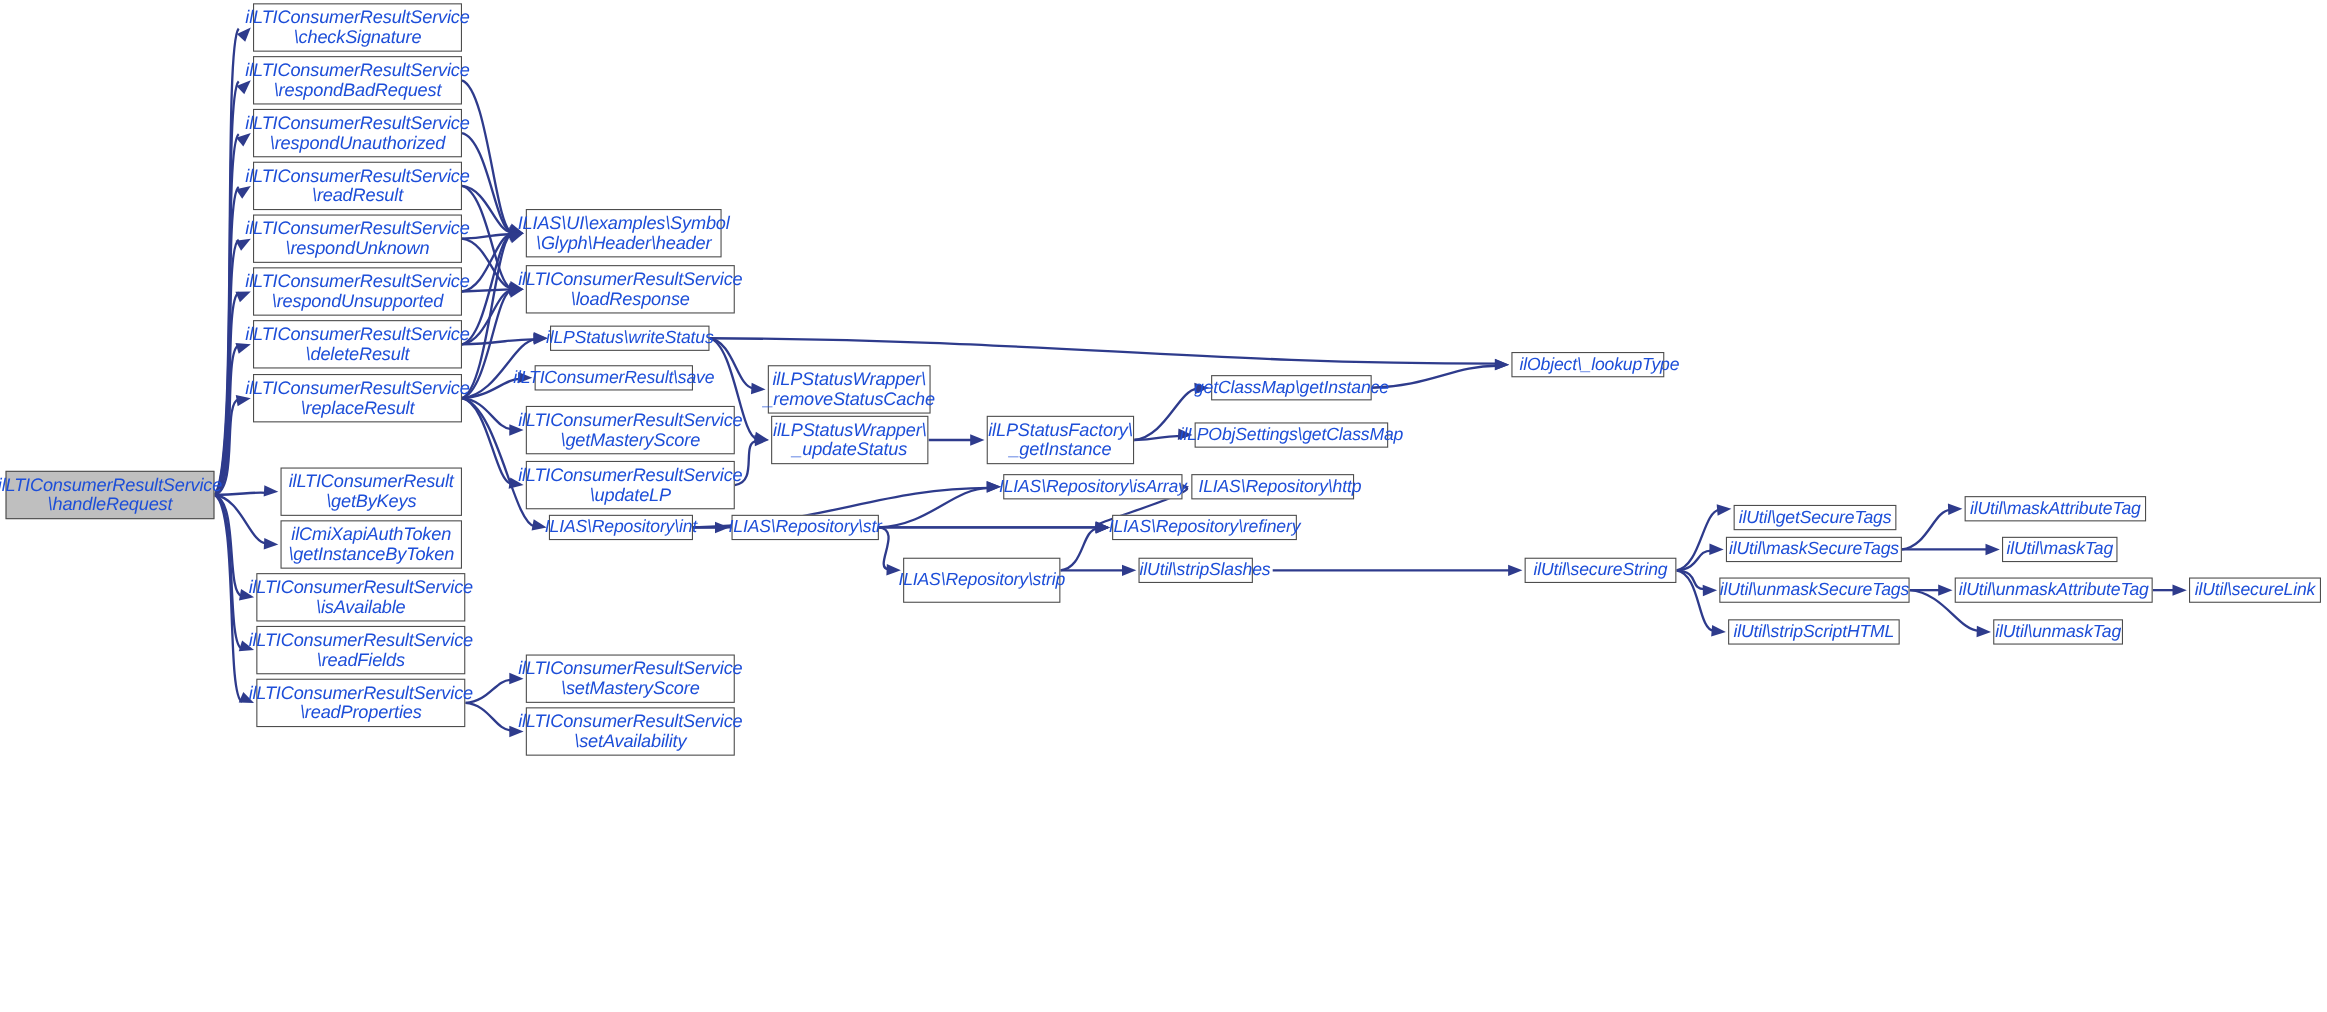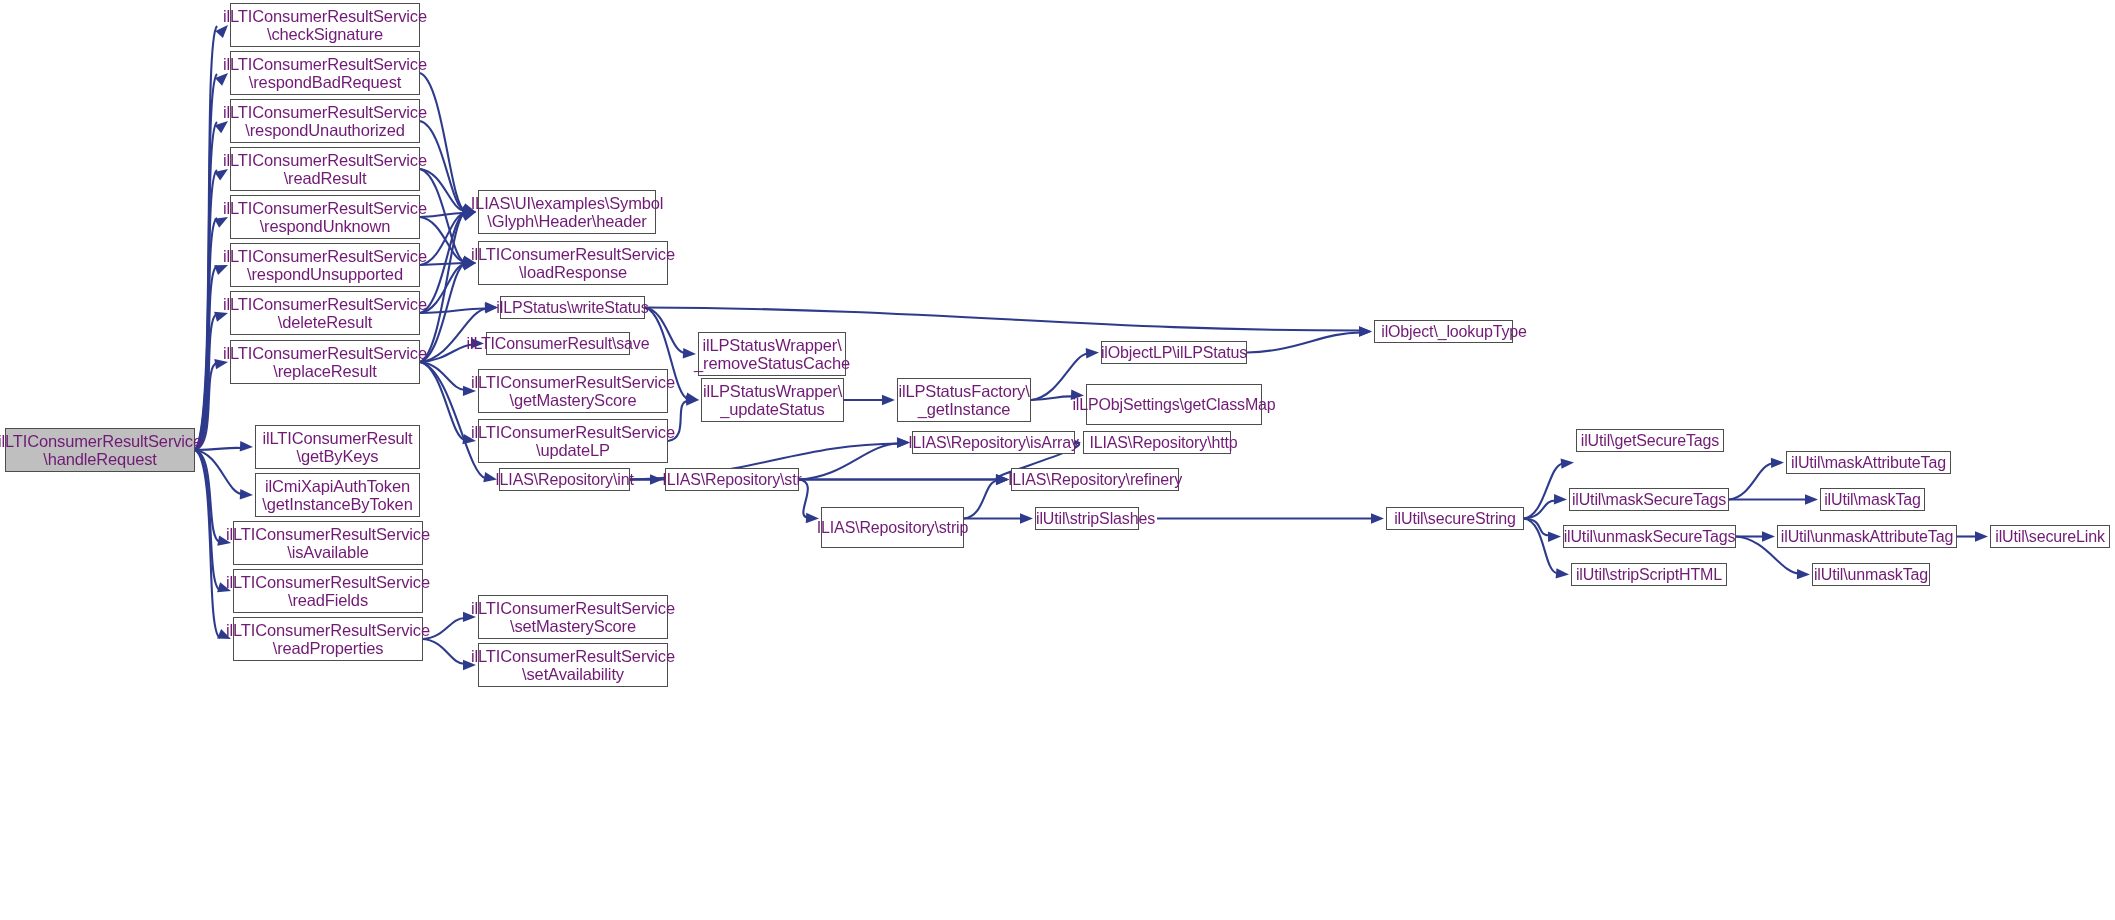--- a/index.html
+++ b/index.html
@@ -36,26 +36,27 @@
   .gnode {
     position: absolute;
     box-sizing: border-box;
     border: 1.6px solid #4d4d4d;
     background: #ffffff;
     display: flex;
     align-items: center;
     justify-content: center;
     text-align: center;
     line-height: 1.12;
-    color: #701a75;
+    color: #1d4ed8;
     font-size: 16.5px;
     font-family: "Liberation Sans", sans-serif;
     letter-spacing: -0.15px;
     white-space: pre-line;
     padding: 0 3px;
+    font-style: italic;
   }
   .gnode.root {
     background: #bfbfbf;
     border-color: #4d4d4d;
   }
 </style>
 </head>
 <body>
 
 <div id="graph-root">
@@ -228,25 +229,25 @@
       <div class="gnode" style="left: 701px; top: 378px; width: 143px; height: 44px;">ilLPStatusWrapper\
 _updateStatus</div>
       <div class="gnode" style="left: 665px; top: 468px; width: 134px; height: 23px; font-size: 16px;">ILIAS\Repository\str</div>
       <div class="gnode" style="left: 821px; top: 507px; width: 143px; height: 41px; font-size: 16px;">ILIAS\Repository\strip</div>
       <div class="gnode" style="left: 897px; top: 378px; width: 134px; height: 44px;">ilLPStatusFactory\
 _getInstance</div>
       <div class="gnode" style="left: 912px; top: 431px; width: 163px; height: 23px; font-size: 16px;">ILIAS\Repository\isArray</div>
       <div class="gnode" style="left: 1011px; top: 468px; width: 168px; height: 23px; font-size: 16px;">ILIAS\Repository\refinery</div>
       <div class="gnode" style="left: 1083px; top: 431px; width: 148px; height: 23px; font-size: 16px; padding-left: 16px;">ILIAS\Repository\http</div>
       <div class="gnode" style="left: 1035px; top: 507px; width: 104px; height: 23px; font-size: 16px; padding-left: 20px;">ilUtil\stripSlashes</div>
-      <div class="gnode" style="left: 1101px; top: 341px; width: 146px; height: 23px; font-size: 16px;">ilObjectLP\ilLPStatus</div>
-      <div class="gnode" style="left: 1086px; top: 384px; width: 176px; height: 41px; font-size: 16px;">ilLPObjSettings\getClassMap</div>
+      <div class="gnode" style="left: 1101px; top: 341px; width: 146px; height: 23px; font-size: 16px;">getClassMap\getInstance</div>
+      <div class="gnode" style="left: 1086px; top: 384px; width: 176px; height: 23px; font-size: 16px;">ilLPObjSettings\getClassMap</div>
       <div class="gnode" style="left: 1374px; top: 320px; width: 139px; height: 23px; font-size: 16px; padding-left: 24px;">ilObject\_lookupType</div>
       <div class="gnode" style="left: 1386px; top: 507px; width: 138px; height: 23px; font-size: 16px;">ilUtil\secureString</div>
-      <div class="gnode" style="left: 1576px; top: 429px; width: 148px; height: 23px; font-size: 16px;">ilUtil\getSecureTags</div>
+      <div class="gnode" style="left: 1576px; top: 459px; width: 148px; height: 23px; font-size: 16px;">ilUtil\getSecureTags</div>
       <div class="gnode" style="left: 1569px; top: 488px; width: 160px; height: 23px; font-size: 16px;">ilUtil\maskSecureTags</div>
       <div class="gnode" style="left: 1563px; top: 525px; width: 173px; height: 23px; font-size: 16px;">ilUtil\unmaskSecureTags</div>
       <div class="gnode" style="left: 1571px; top: 563px; width: 156px; height: 23px; font-size: 16px;">ilUtil\stripScriptHTML</div>
       <div class="gnode" style="left: 1786px; top: 451px; width: 165px; height: 23px; font-size: 16px;">ilUtil\maskAttributeTag</div>
       <div class="gnode" style="left: 1820px; top: 488px; width: 105px; height: 23px; font-size: 16px;">ilUtil\maskTag</div>
       <div class="gnode" style="left: 1777px; top: 525px; width: 180px; height: 23px; font-size: 16px;">ilUtil\unmaskAttributeTag</div>
       <div class="gnode" style="left: 1812px; top: 563px; width: 118px; height: 23px; font-size: 16px;">ilUtil\unmaskTag</div>
       <div class="gnode" style="left: 1990px; top: 525px; width: 120px; height: 23px; font-size: 16px;">ilUtil\secureLink</div>
       <div class="gnode" style="left: 478px; top: 595px; width: 190px; height: 44px;">ilLTIConsumerResultService
 \setMasteryScore</div>

